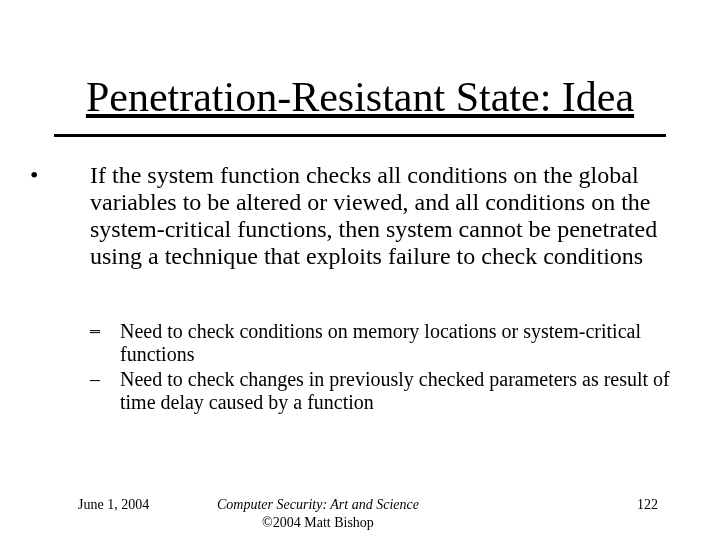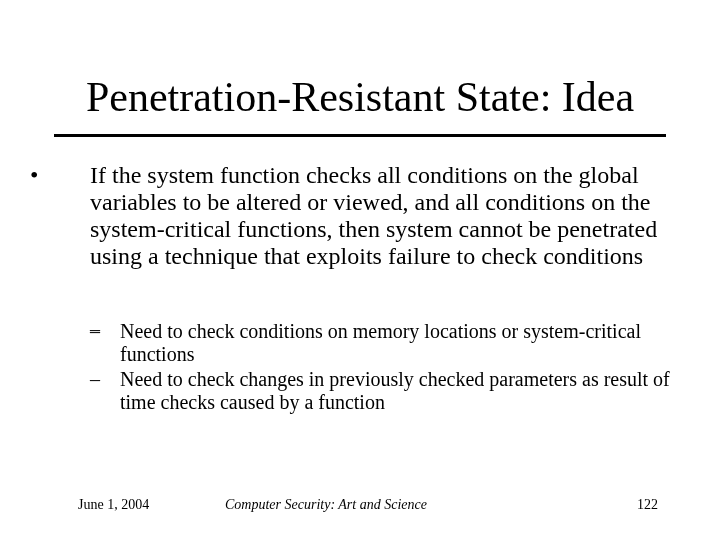--- a/index.html
+++ b/index.html
@@ -1,29 +1,29 @@
 <!DOCTYPE html>
 <html><head>
 <meta charset="utf-8">
 <style>
   html, body { margin:0; padding:0; background:#ffffff; }
   body { width:720px; height:540px; position:relative; overflow:hidden;
          font-family:"Liberation Serif", "DejaVu Serif", serif; color:#000; }
   .title { position:absolute; left:0; top:72px; width:720px; text-align:center;
-           font-size:42px; line-height:50px; }
+           font-size:42px; line-height:50px;text-decoration:underline; }
   .rule { position:absolute; left:54px; top:134px; width:612px; height:3px; background:#000; }
   .bullet { position:absolute; left:30px; top:162px; width:660px; font-size:24px; line-height:27px; }
   .bullet .mark { position:absolute; left:0; top:0; }
   .bullet .text { margin-left:60px; }
   .subs { position:absolute; left:90px; top:318px; width:600px; font-size:20px; line-height:23px; }
   .sub { position:relative; padding-left:30px; margin-bottom:2px; }
   .sub .dash { position:absolute; left:0; top:0; }
   .footer { position:absolute; top:496px; font-size:14px; line-height:18px; }
   .f-left { left:78px; }
-  .f-center { left:12px; width:628px; text-align:center; }
+  .f-center { left:4px; width:628px; text-align:center; }
   .f-center .book { font-style:italic; }
   .f-right { right:62px; text-align:right; }
 </style>
 </head>
 <body>
 
 <div class="title">Penetration-Resistant State: Idea</div>
 <div class="rule"></div>
 
 <div class="bullet">
@@ -34,21 +34,22 @@
 <div class="subs">
   <div class="sub">
     <span class="dash">–</span>
   </div>
   <div class="sub">
     <span class="dash">–</span>
     <span>Need to check conditions on memory locations or system-critical functions</span>
   </div>
   <div class="sub">
     <span class="dash">–</span>
-    <span>Need to check changes in previously checked parameters as result of time checks caused by a function</span>
+    <span>Need to check changes in previously checked parameters as result of time delay caused by a function</span>
   </div>
 </div>
 
 <div class="footer f-left">June 1, 2004</div>
 <div class="footer f-center">
   <div class="book">Computer Security: Art and Science</div>
+  <div>©2004 Matt Bishop</div>
 </div>
 <div class="footer f-right">122</div>
 
 </body></html>

